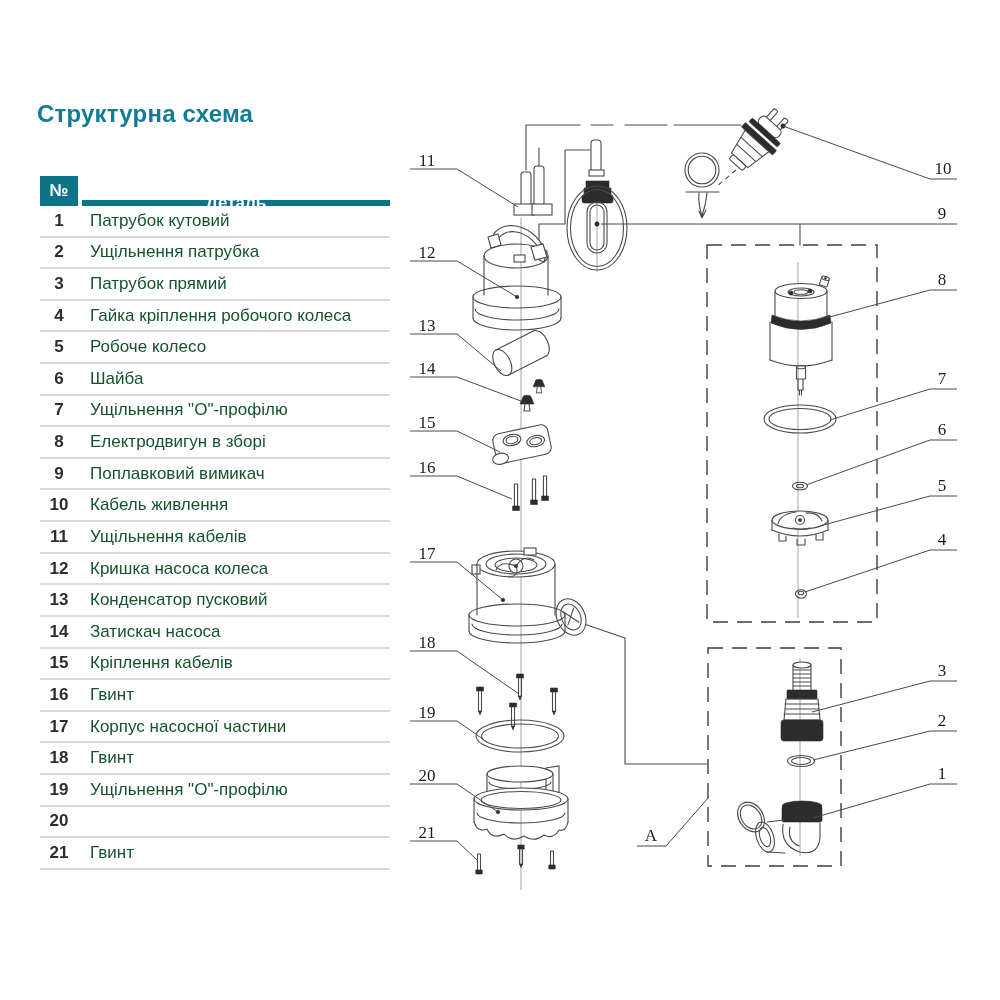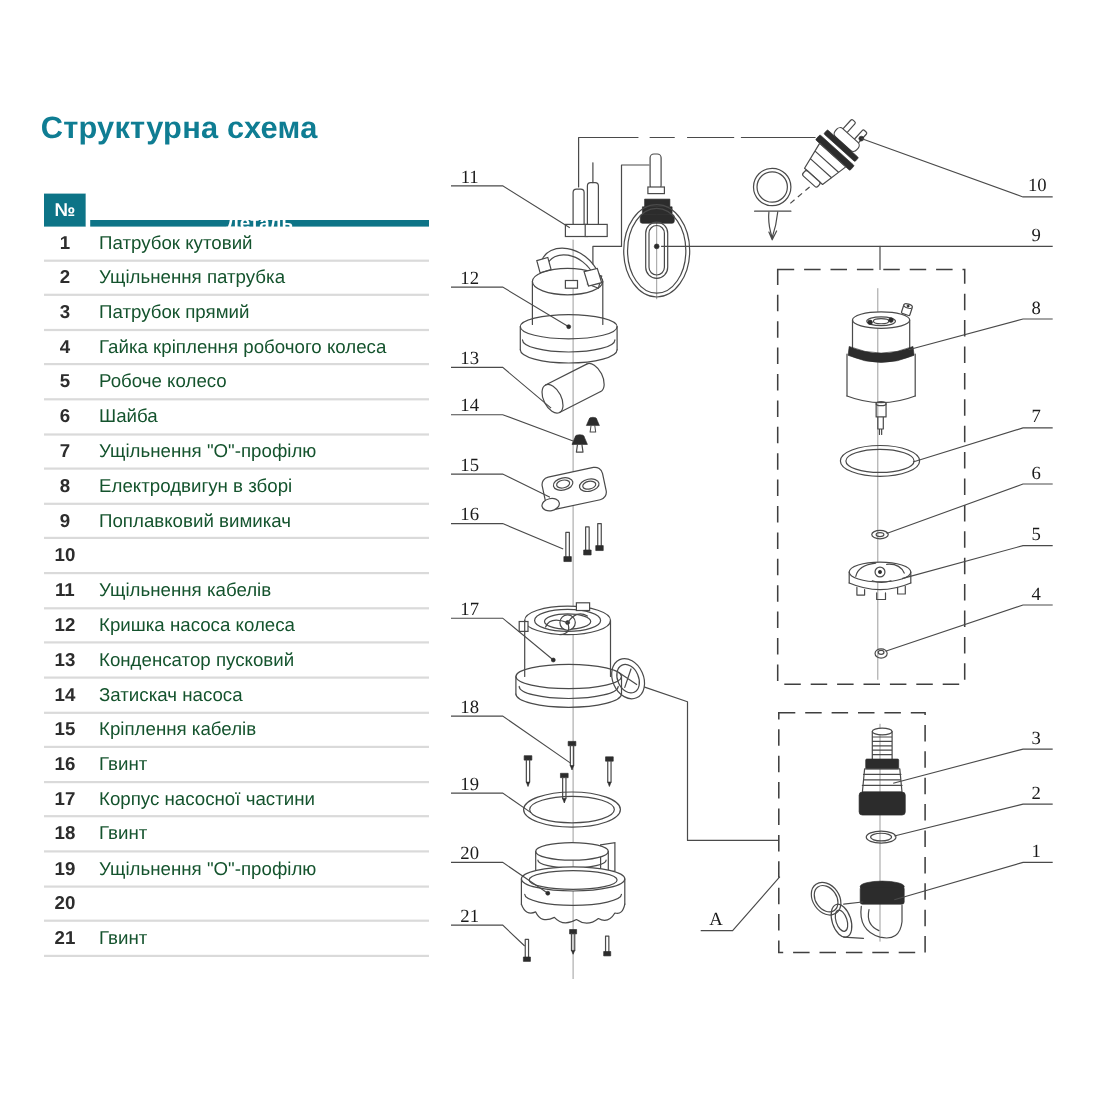--- a/index.html
+++ b/index.html
@@ -1,18 +1,18 @@
 <!DOCTYPE html>
 <html><head>
 <meta charset="utf-8">
 <style>
   html,body{margin:0;padding:0;background:#ffffff;}
   .page{position:relative;width:1000px;height:1000px;background:#fff;overflow:hidden;
         font-family:"Liberation Sans",sans-serif;}
-  .title{position:absolute;left:37px;top:100px;font-size:28px;font-weight:700;
+  .title{position:absolute;left:37px;top:100px;font-size:24px;font-weight:700;
          color:#0f7d93;letter-spacing:.2px;}
   .tbl{position:absolute;left:40px;top:176px;width:350px;}
   .thead{display:flex;height:30px;}
   .th{background:#0d7487;color:#fff;font-weight:700;font-size:17px;
       display:flex;align-items:center;justify-content:center;}
   .th-num{width:38px;}
   .gap{width:4px;background:#fff;}
   .th-part{flex:1;margin-top:24px;}
   .row{display:flex;height:31.62px;box-sizing:border-box;border-bottom:2px solid #dadada;
        align-items:center;font-size:17px;}
@@ -83,20 +83,21 @@
         <div class="cpart">Електродвигун в зборі</div>
       </div>
     <div class="row">
         <div class="cnum">9</div>
         <div class="cgap"></div>
         <div class="cpart">Поплавковий вимикач</div>
       </div>
     <div class="row">
         <div class="cnum">10</div>
         <div class="cgap"></div>
+        <div class="cpart">Кабель живлення</div>
       </div>
     <div class="row">
         <div class="cnum">11</div>
         <div class="cgap"></div>
         <div class="cpart">Ущільнення кабелів</div>
       </div>
     <div class="row">
         <div class="cnum">12</div>
         <div class="cgap"></div>
         <div class="cpart">Кришка насоса колеса</div>

